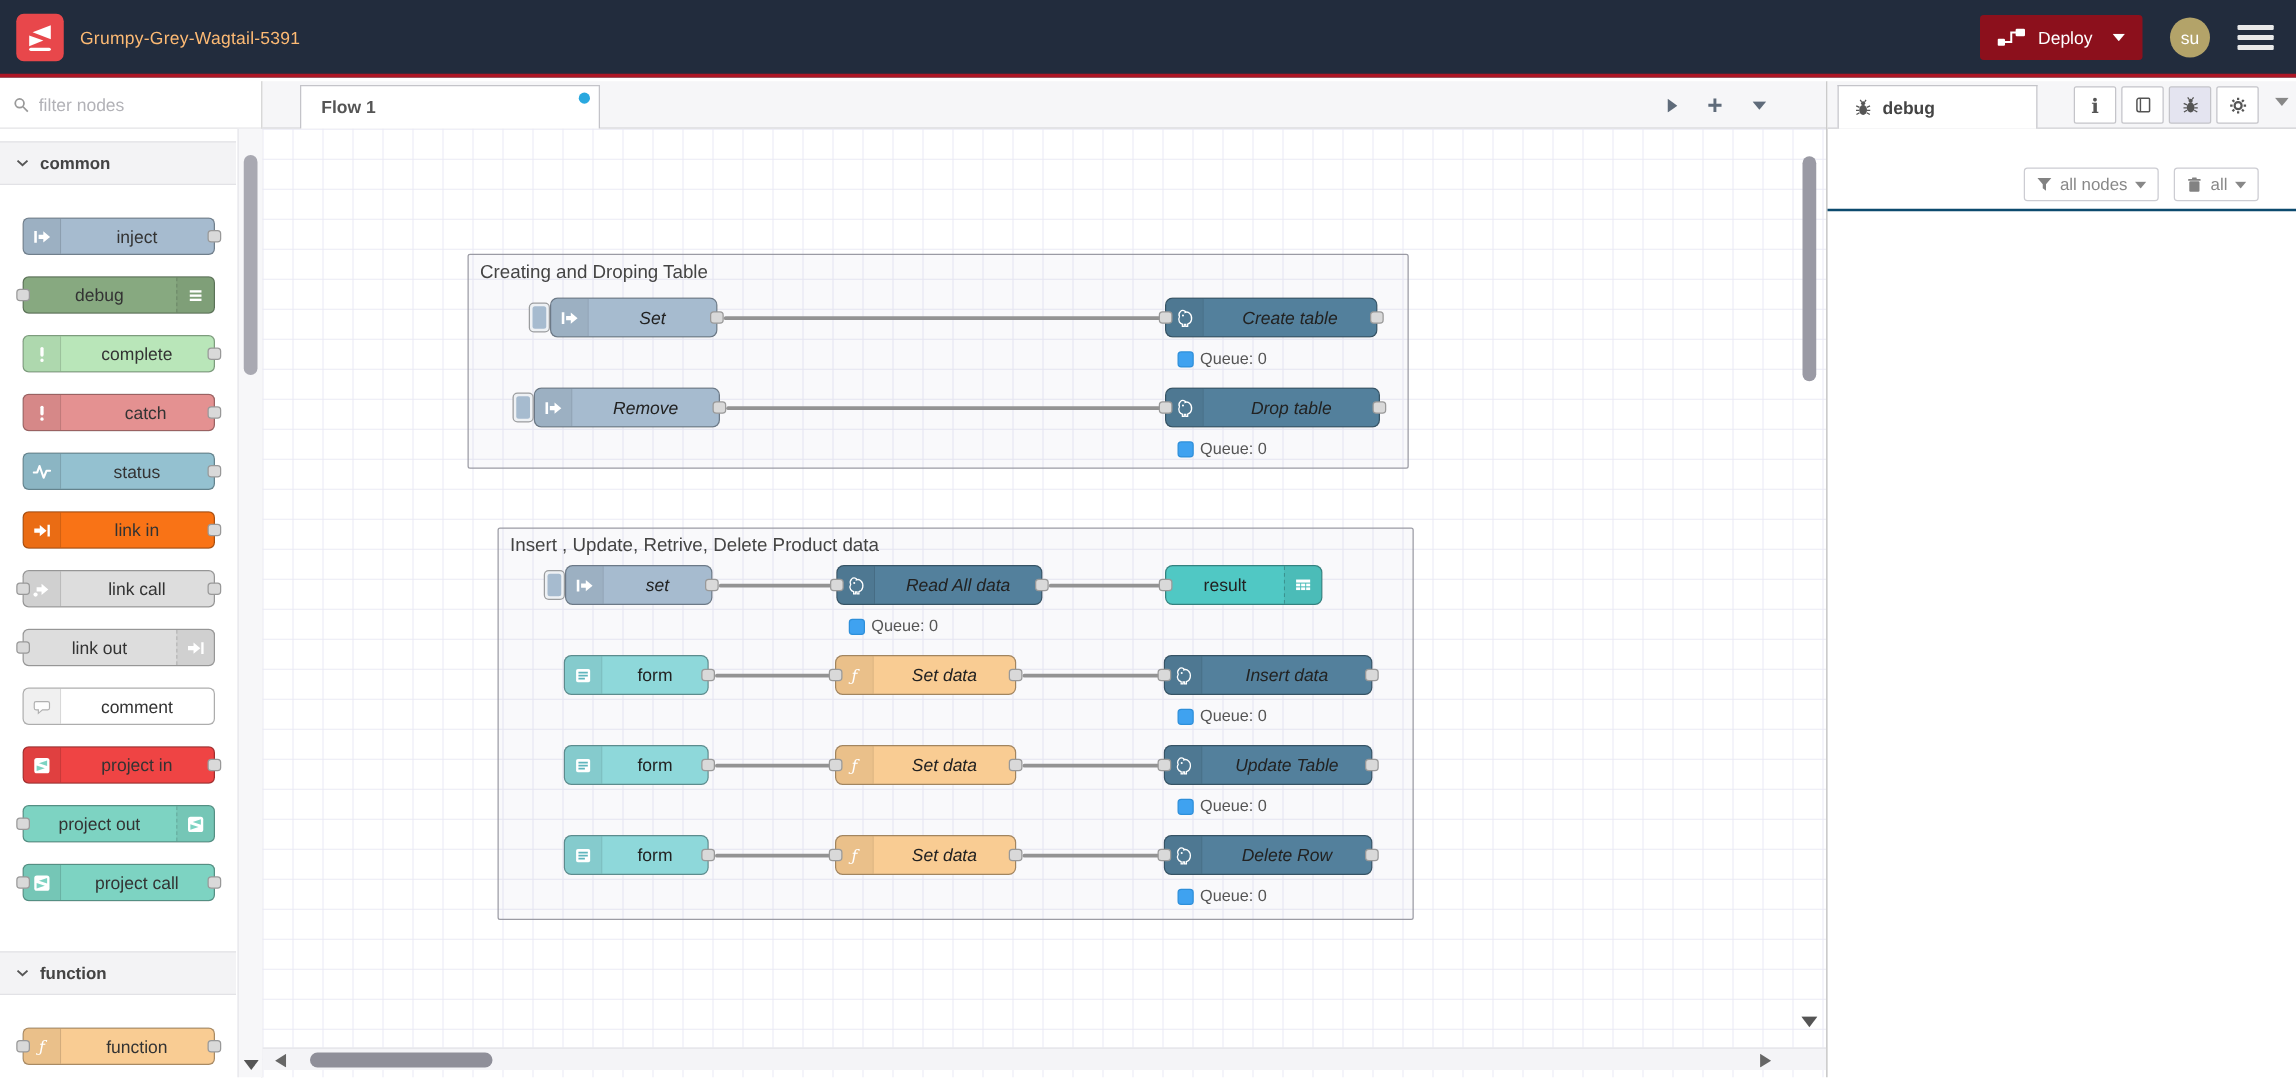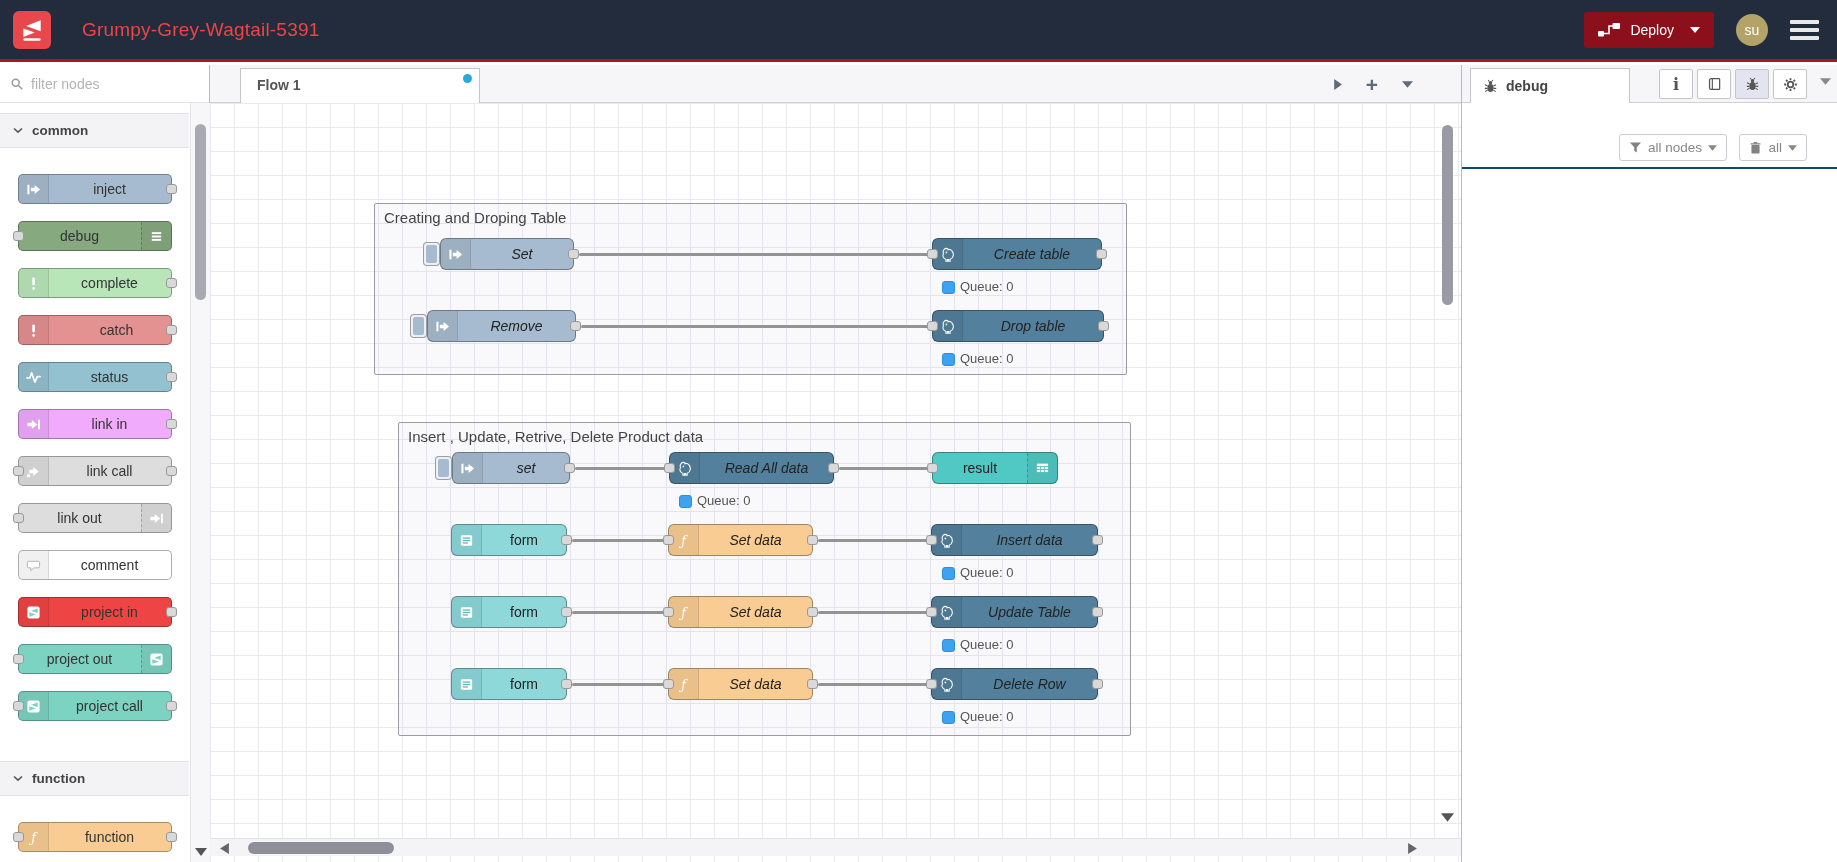--- a/index.html
+++ b/index.html
@@ -6,21 +6,21 @@
   html,body { width:1837px; height:862px; overflow:hidden; background:#fff;
     font-family:"Liberation Sans", sans-serif; }
   #app { position:relative; width:1837px; height:862px; }
 
   
   .hdr { position:absolute; left:0; top:0; width:100%; height:62px;
     background:#222c3d; border-bottom:3px solid #ad1625;
     display:flex; align-items:center; }
   .logo { width:38px; height:38px; margin-left:13px; border-radius:6px;
     background:#e8474b; display:flex; align-items:center; justify-content:center; }
-  .hdr-title { color:#ef4444; font-size:19px; margin-left:31px; letter-spacing:.2px; }
+  .hdr-title { color:#fdba74; font-size:14px; margin-left:13px; letter-spacing:.2px; }
   .hdr-right { position:absolute; right:18px; display:flex; align-items:center; gap:22px; }
   .deploy-btn { background:#8C101C; color:#fff; font-size:14px; height:36px;
     padding:0 14px; border:none; border-radius:3px; display:flex; align-items:center;
     gap:10px; cursor:pointer; }
   .deploy-caret { margin-left:6px; }
   .avatar { width:32px; height:32px; border-radius:50%; background:#b3a369; color:#fff;
     font-size:14px; display:flex; align-items:center; justify-content:center; }
   .burger { display:flex; flex-direction:column; gap:4px; cursor:pointer; }
   .burger span { display:block; width:29px; height:4px; background:#e9e9e9; border-radius:1px; }
 
@@ -229,21 +229,21 @@
           </div>
           <div class="pal-node" style="background: rgb(148, 193, 208);">
             <span class="icon-box left">
               <svg width="15" height="15" viewBox="0 0 16 16">
                 <path d="M1 8.5h3L6 3l3.5 10L12 7h3" fill="none" stroke="#fff" stroke-width="1.8" stroke-linejoin="round" stroke-linecap="round"></path>
               </svg>
             </span>
             <span class="pal-label">status</span>
             <div class="port out"></div>
           </div>
-          <div class="pal-node" style="background: #f0abfc; justify-content: center;">
+          <div class="pal-node" style="background: #f97316; justify-content: center;">
             <span class="icon-box left">
               <svg width="15" height="15" viewBox="0 0 16 16">
                 <path d="M1.5 6.2h4.7V3.2L12 8l-5.8 4.8V9.8H1.5z M12.8 3h2v10h-2z" fill="#fff"></path>
               </svg>
             </span>
             <span class="pal-label">link in</span>
             <div class="port out"></div>
           </div>
           <div class="pal-node" style="background: rgb(221, 221, 221);">
             <span class="icon-box left">

